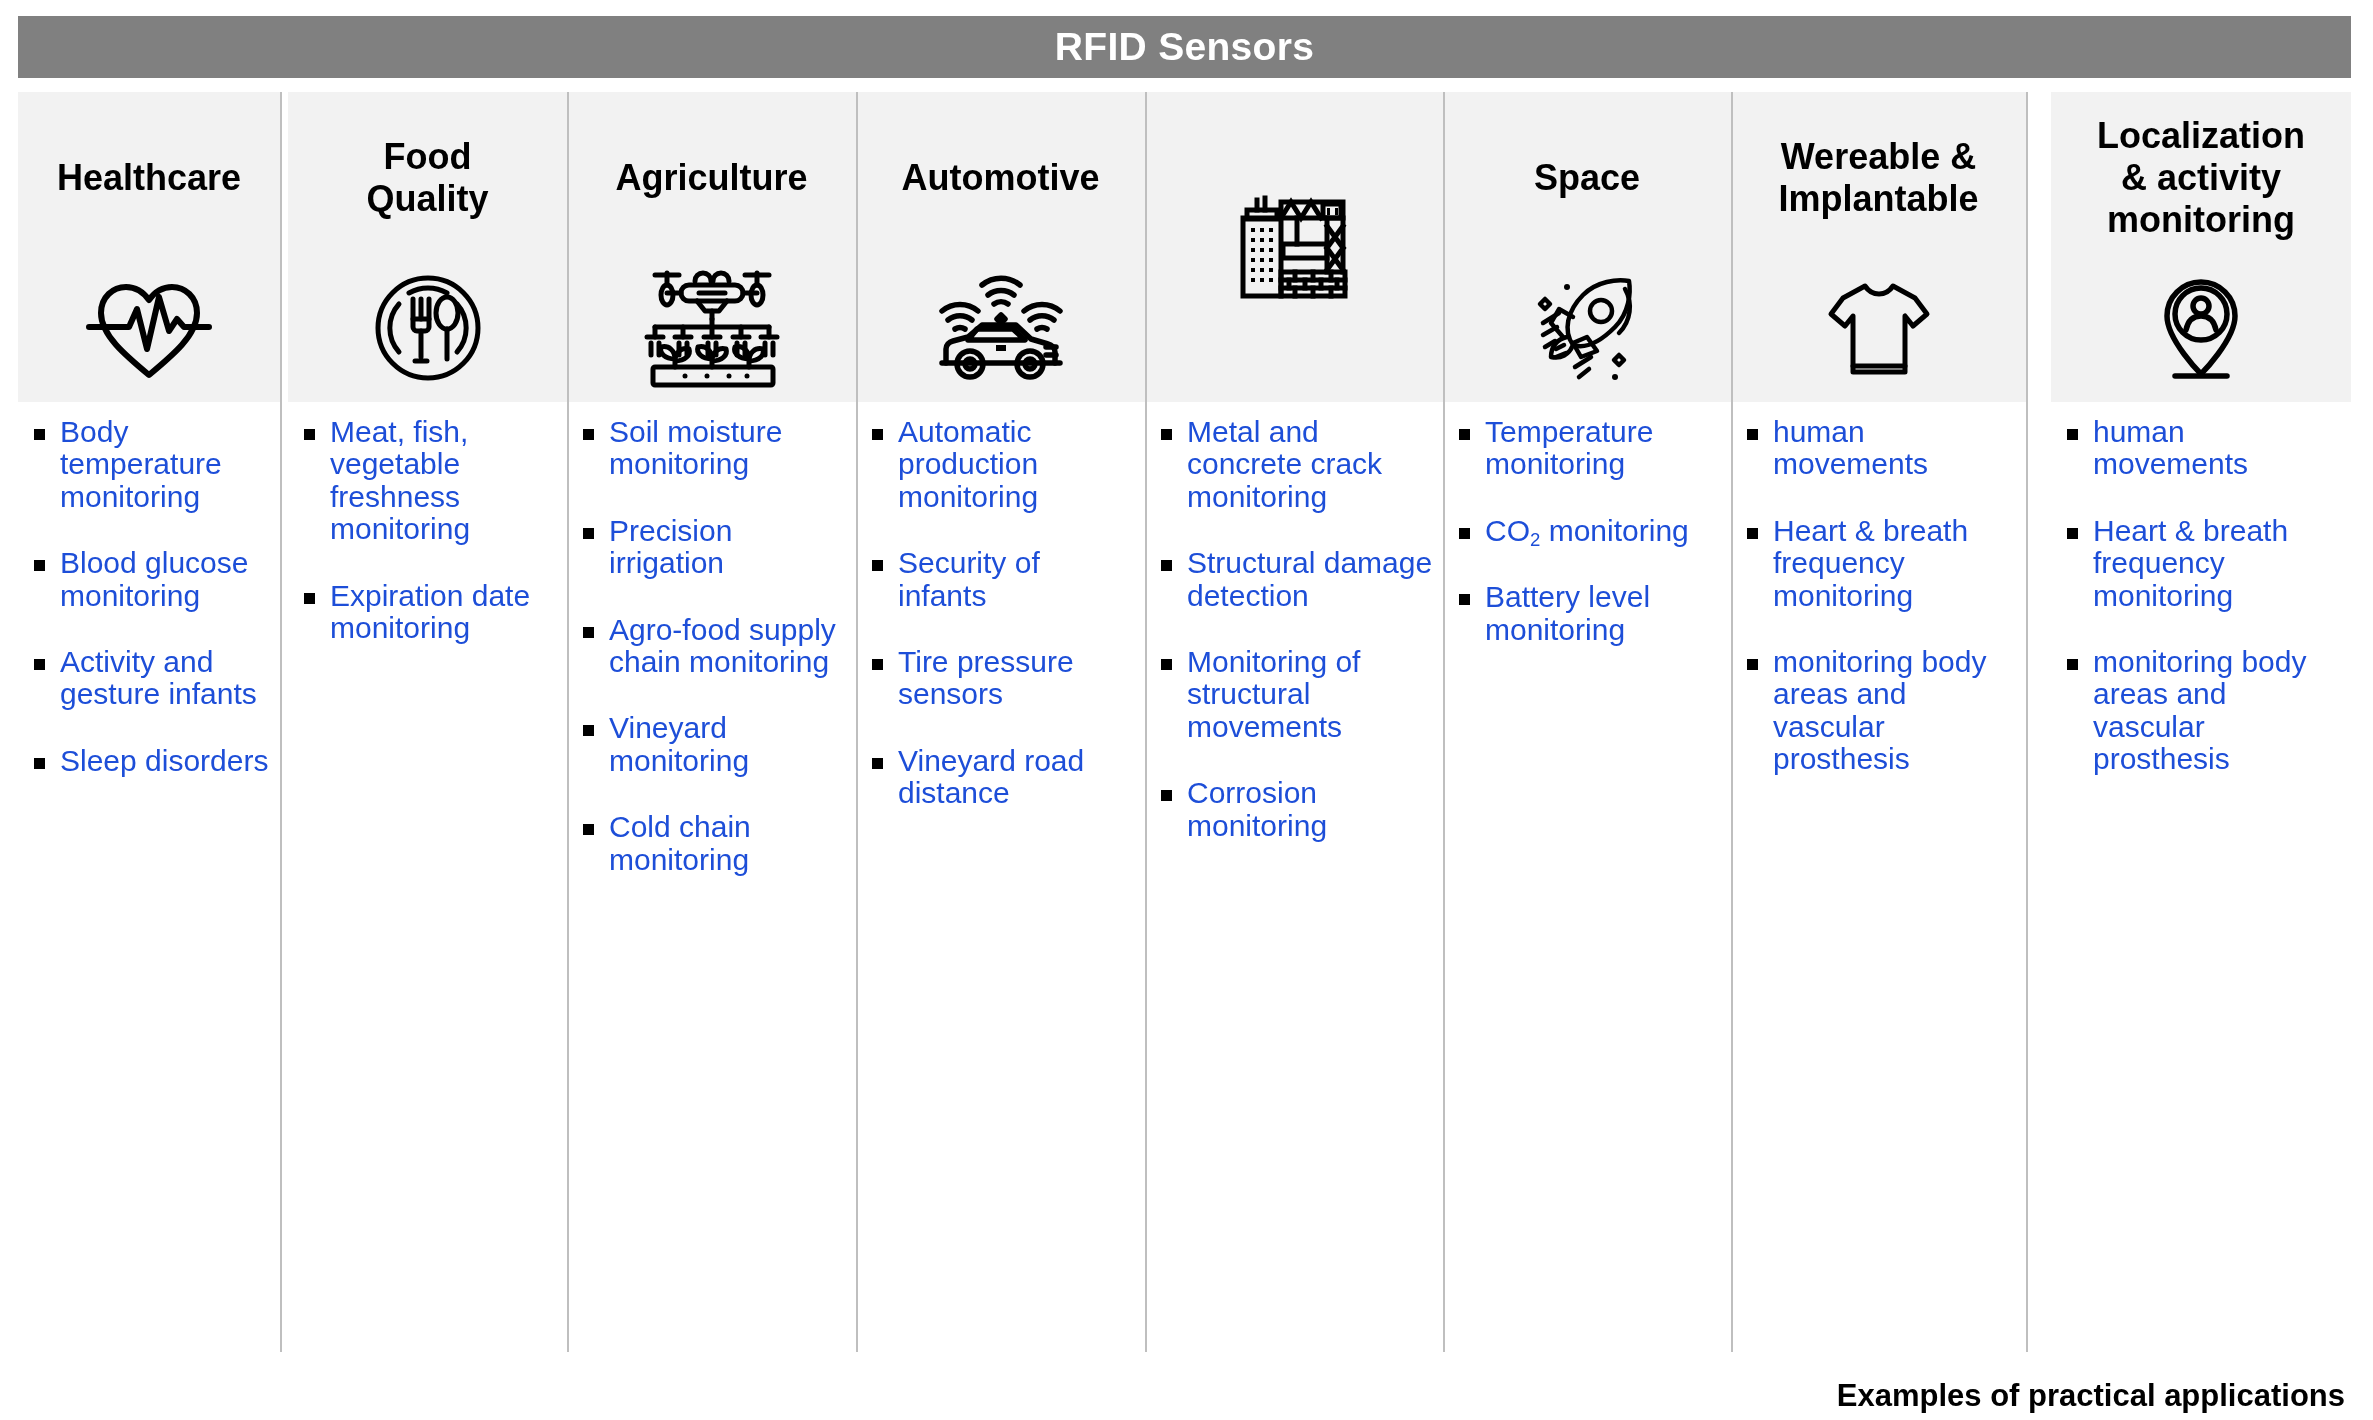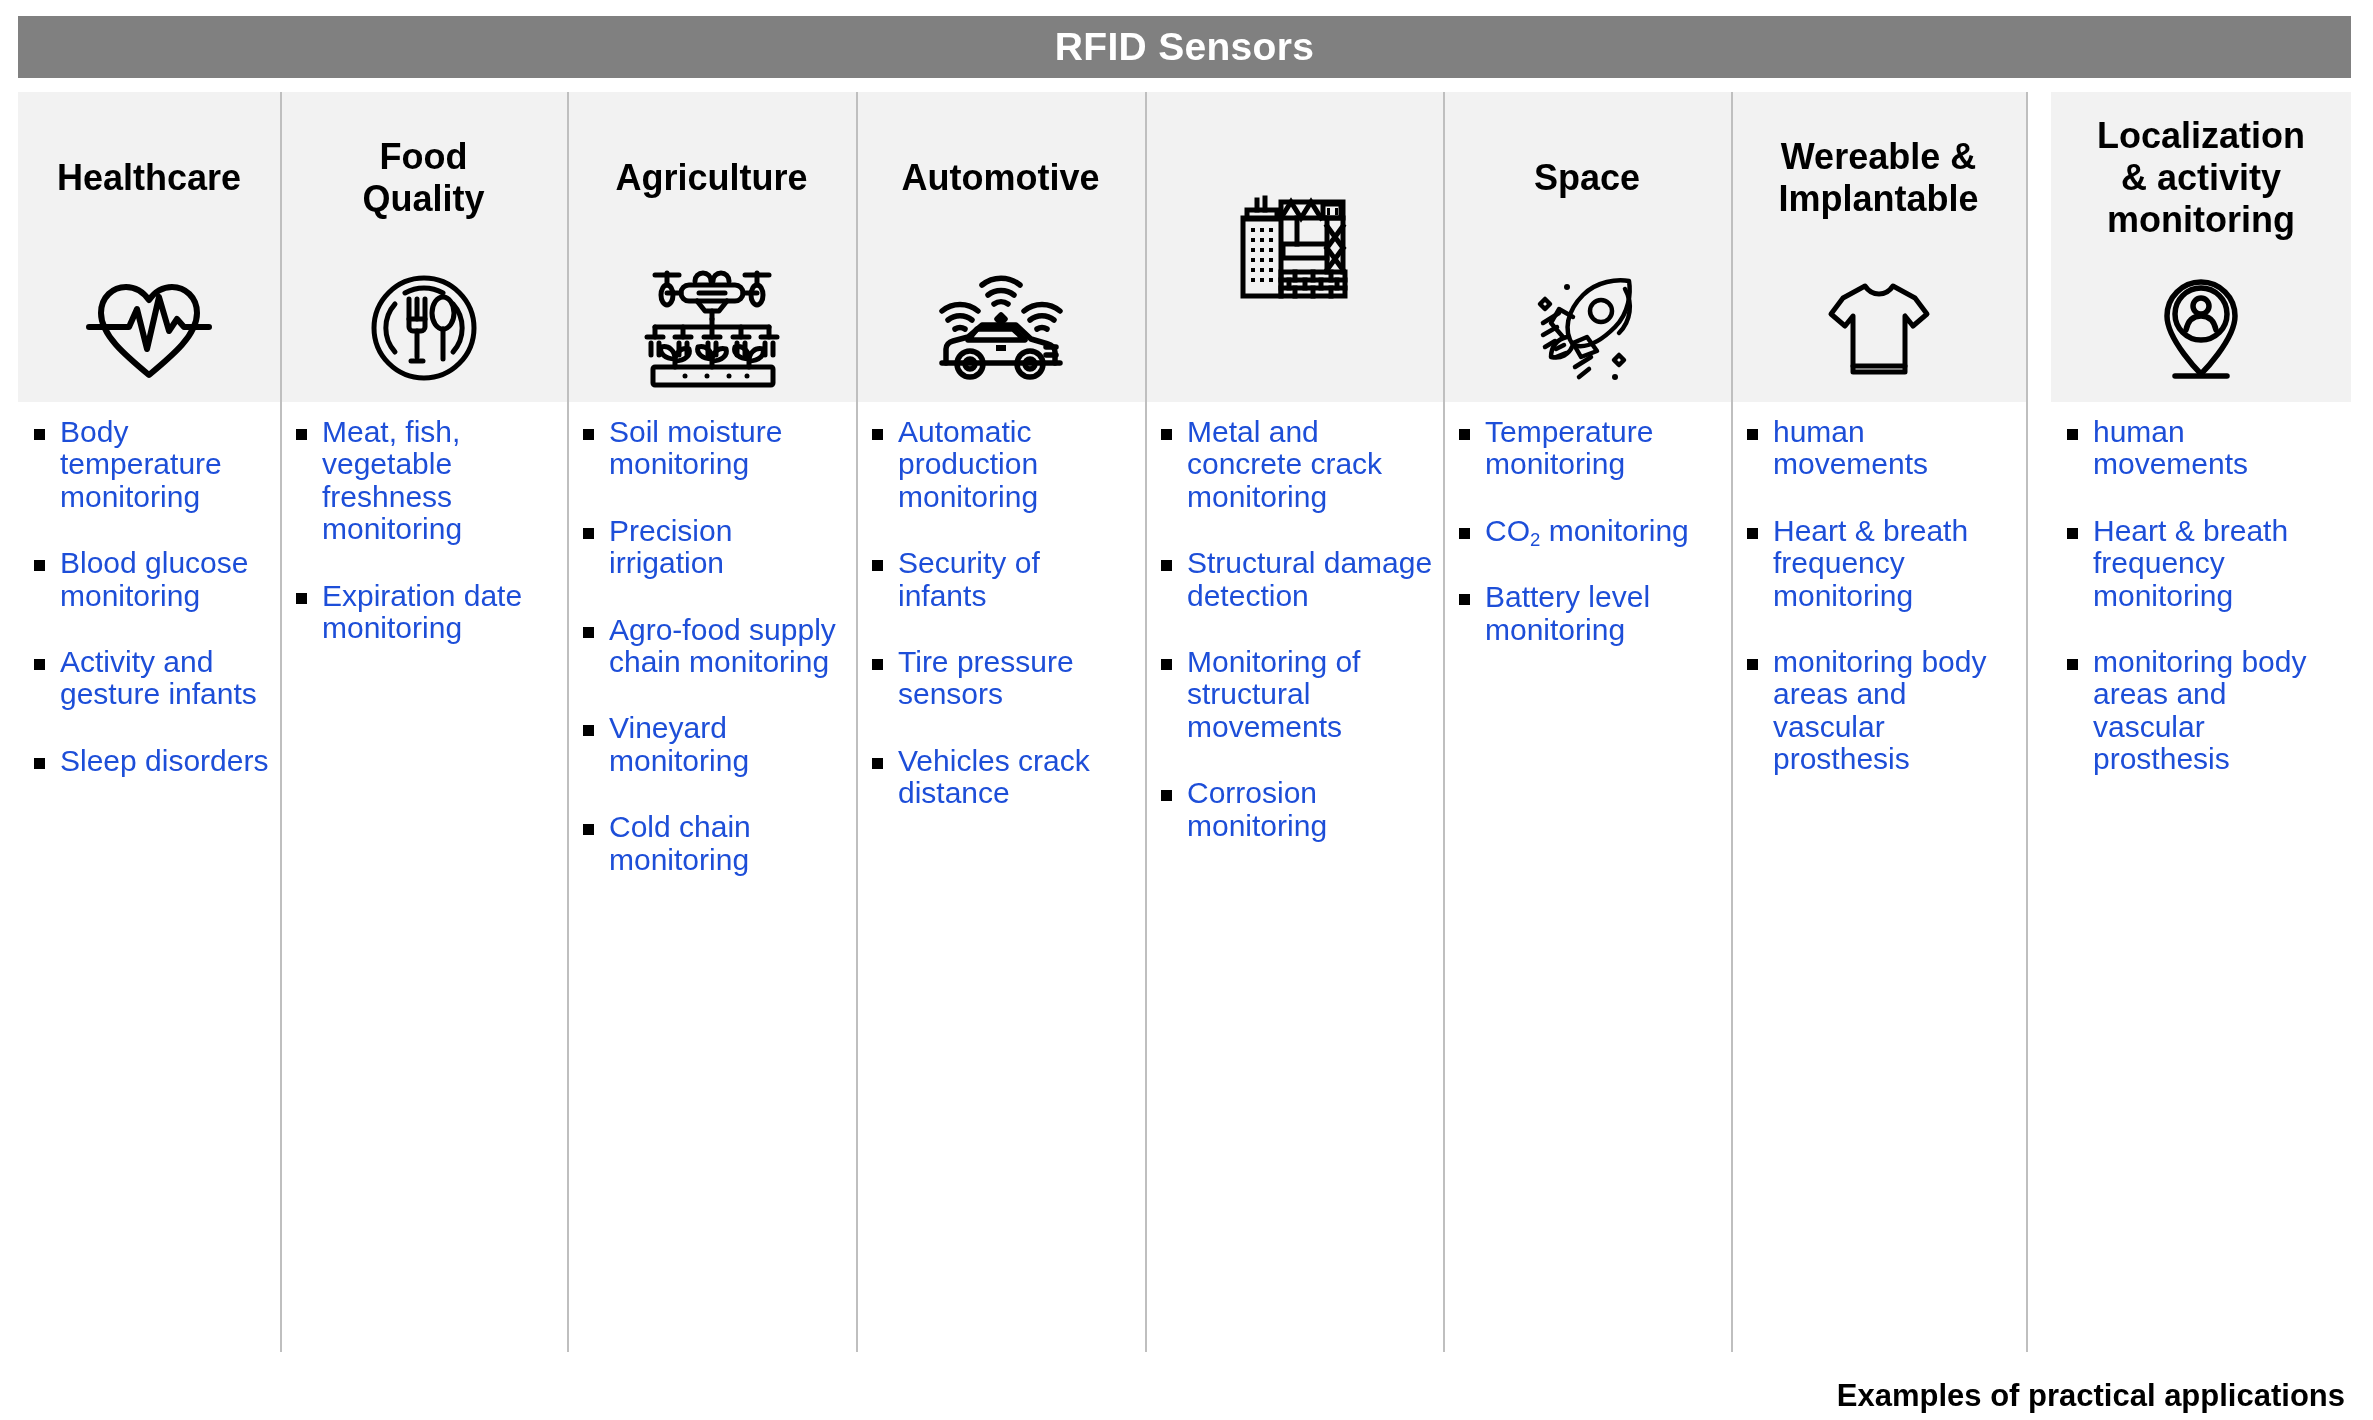--- a/index.html
+++ b/index.html
@@ -183,21 +183,21 @@
       <div class="col-body">
         <ul class="bullets">
           <li>Body temperature monitoring</li>
           <li>Blood glucose monitoring</li>
           <li>Activity and gesture infants</li>
           <li>Sleep disorders</li>
         </ul>
       </div>
     </div>
 
-    <div class="col" style="flex:0 0 287px;">
+    <div class="col" style="flex:0 0 287px;padding-left:8px;">
       <div class="col-head">
         <div class="col-title">
           <div>
             <span>Food</span>
             <span>Quality</span>
           </div>
         </div>
         <div class="col-icon">
           <svg width="118" height="118" viewBox="0 0 118 118" fill="none" stroke="#000" stroke-width="5" stroke-linecap="round" stroke-linejoin="round">
             <circle cx="59" cy="59" r="50"></circle>
@@ -330,21 +330,21 @@
             <circle cx="100" cy="97" r="13"></circle>
             <circle cx="100" cy="97" r="5"></circle>
           </svg>
         </div>
       </div>
       <div class="col-body">
         <ul class="bullets">
           <li>Automatic production monitoring</li>
           <li>Security of infants</li>
           <li>Tire pressure sensors</li>
-          <li>Vehicles crack distance</li>
+          <li>Vineyard road distance</li>
         </ul>
       </div>
     </div>
 
     <div class="col" style="flex:0 0 298px;">
       <div class="col-head">
         <div class="col-icon">
           <svg width="118" height="112" viewBox="0 0 118 112" fill="none" stroke="#000" stroke-width="5" stroke-linecap="square" stroke-linejoin="miter">
 
             <rect x="8" y="26" width="38" height="78"></rect>

